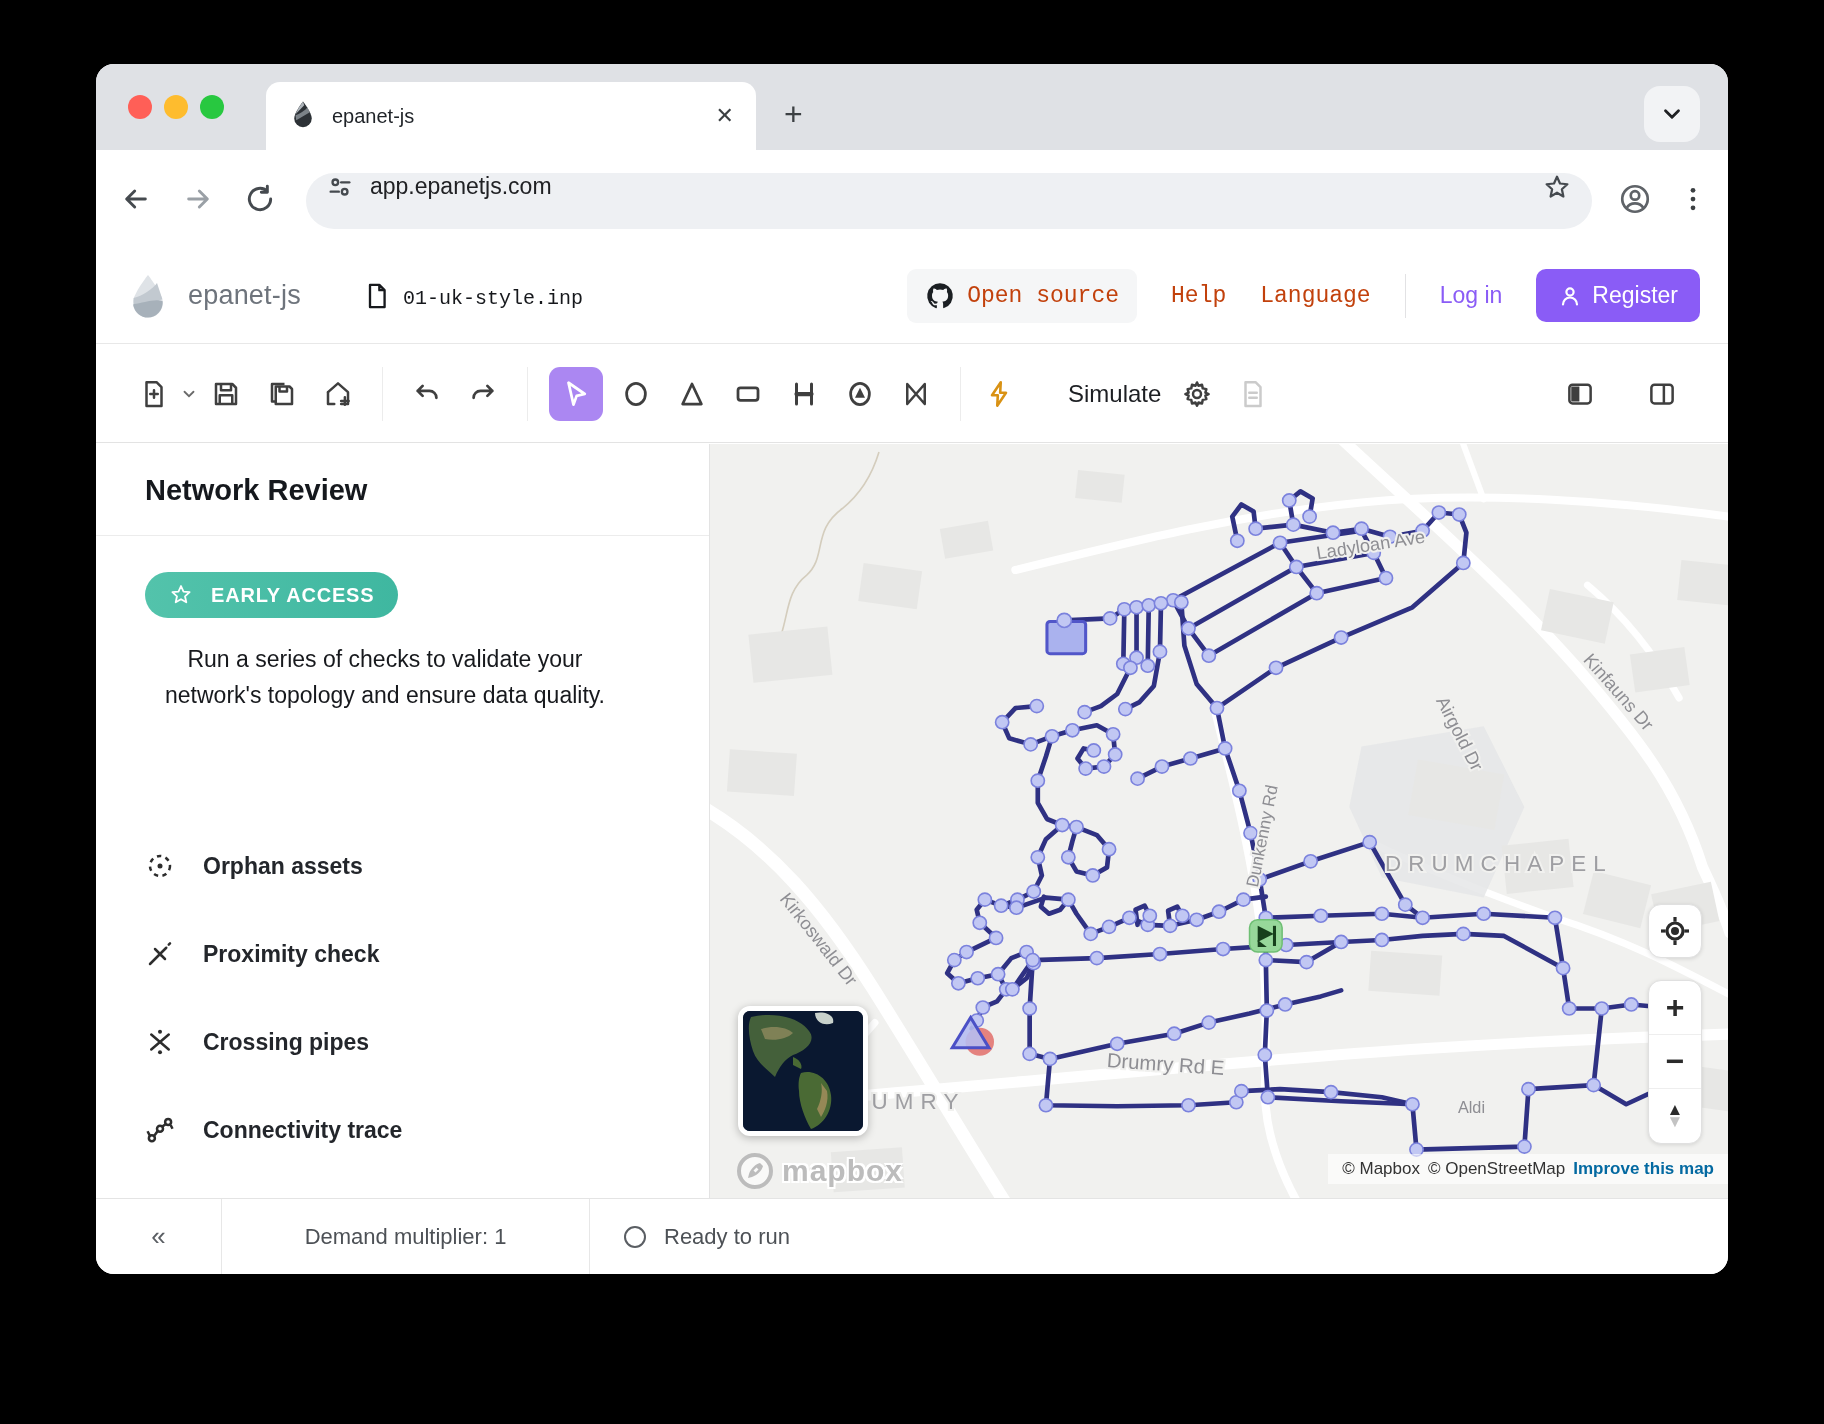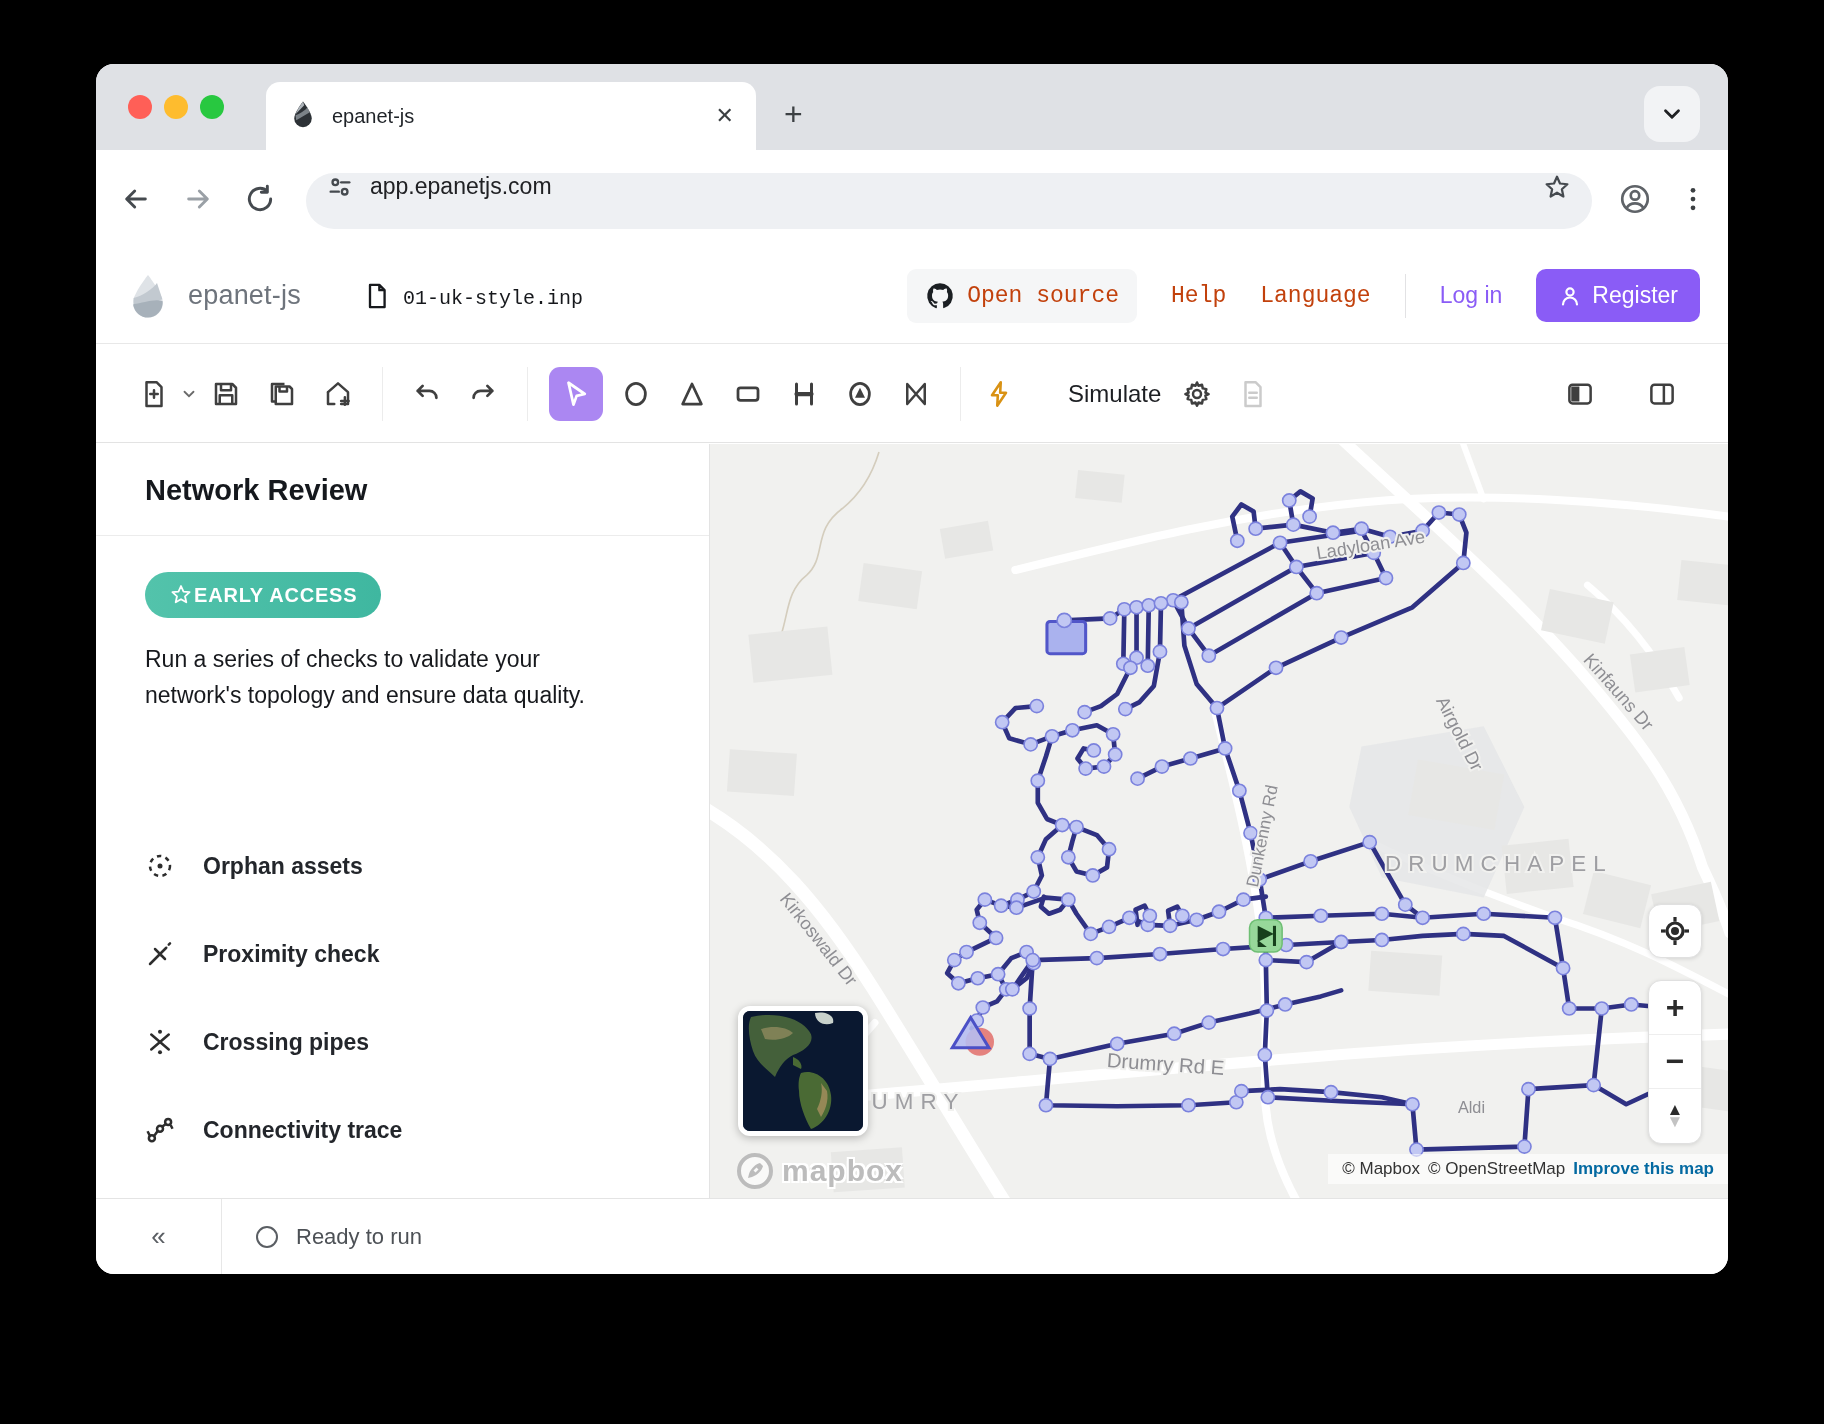--- a/index.html
+++ b/index.html
@@ -51,23 +51,23 @@
   .tb-div{width:1px;height:54px;background:#ececec;margin:0 16px;}
   .simulate{display:flex;align-items:center;gap:10px;margin:0 8px;}
   .simulate span{font-size:24px;color:#1d1f23;font-weight:500;margin-left:45px;}
   .tb-right{margin-left:auto;display:flex;align-items:center;gap:26px;margin-right:8px;}
   .chev{margin-left:-2px;}
 
   
   .sidebar{position:absolute;left:0;top:380px;width:614px;height:754px;background:#fff;border-right:1px solid #e3e3e3;}
   .sb-title{font-size:29px;font-weight:bold;color:#15181d;padding:30px 0 0 49px;}
   .sb-div{height:1px;background:#ececec;margin-top:28px;}
-  .badge{display:inline-flex;align-items:center;gap:1px;margin:36px 0 0 49px;padding:11px 24px;border-radius:999px;
+  .badge{display:inline-flex;align-items:center;gap:18px;margin:36px 0 0 49px;padding:11px 24px;border-radius:999px;
     background:linear-gradient(90deg,#53c3ab,#3fb7a0);color:#fff;font-size:20px;font-weight:bold;letter-spacing:.8px;}
-  .sb-desc{font-size:23px;line-height:1.55;color:#17191d;margin:24px 49px 0 49px;width:480px;}
+  .sb-desc{font-size:23px;line-height:1.55;color:#17191d;margin:24px 49px 0 49px;width:480px;text-align:center;}
   .sb-item{display:flex;align-items:center;gap:28px;margin:0 0 0 49px;height:60px;position:absolute;left:0;}
   .sb-item span{font-size:23px;font-weight:bold;color:#23262b;}
 
   
   .map{position:absolute;left:614px;top:380px;width:1018px;height:754px;background:#f1f1ef;overflow:hidden;}
   .map svg.base{position:absolute;left:0;top:0;}
   .minimap{position:absolute;left:28px;bottom:62px;width:130px;height:130px;border-radius:12px;background:#0b1b33;
     border:5px solid #fff;box-shadow:0 2px 8px rgba(0,0,0,.25);overflow:hidden;}
   .mblogo{position:absolute;left:26px;bottom:8px;display:flex;align-items:center;gap:8px;}
   .mblogo .word{font-size:30px;font-weight:bold;color:#bcbcbc;letter-spacing:1px;
@@ -670,19 +670,20 @@
         <div class="pitch">
             <span class="up">▲</span>
             <span class="dn">▼</span>
           </div>
       </div>
     </div>
   </div>
 
   <div class="statusbar">
     <div class="sb-cell c1">«</div>
+    <div class="sb-cell c2">Demand multiplier: 1</div>
     <div class="sb-cell c3">
       <span class="ring"></span>
       <span>Ready to run</span>
     </div>
   </div>
 
 </div>
 
 </body></html>

